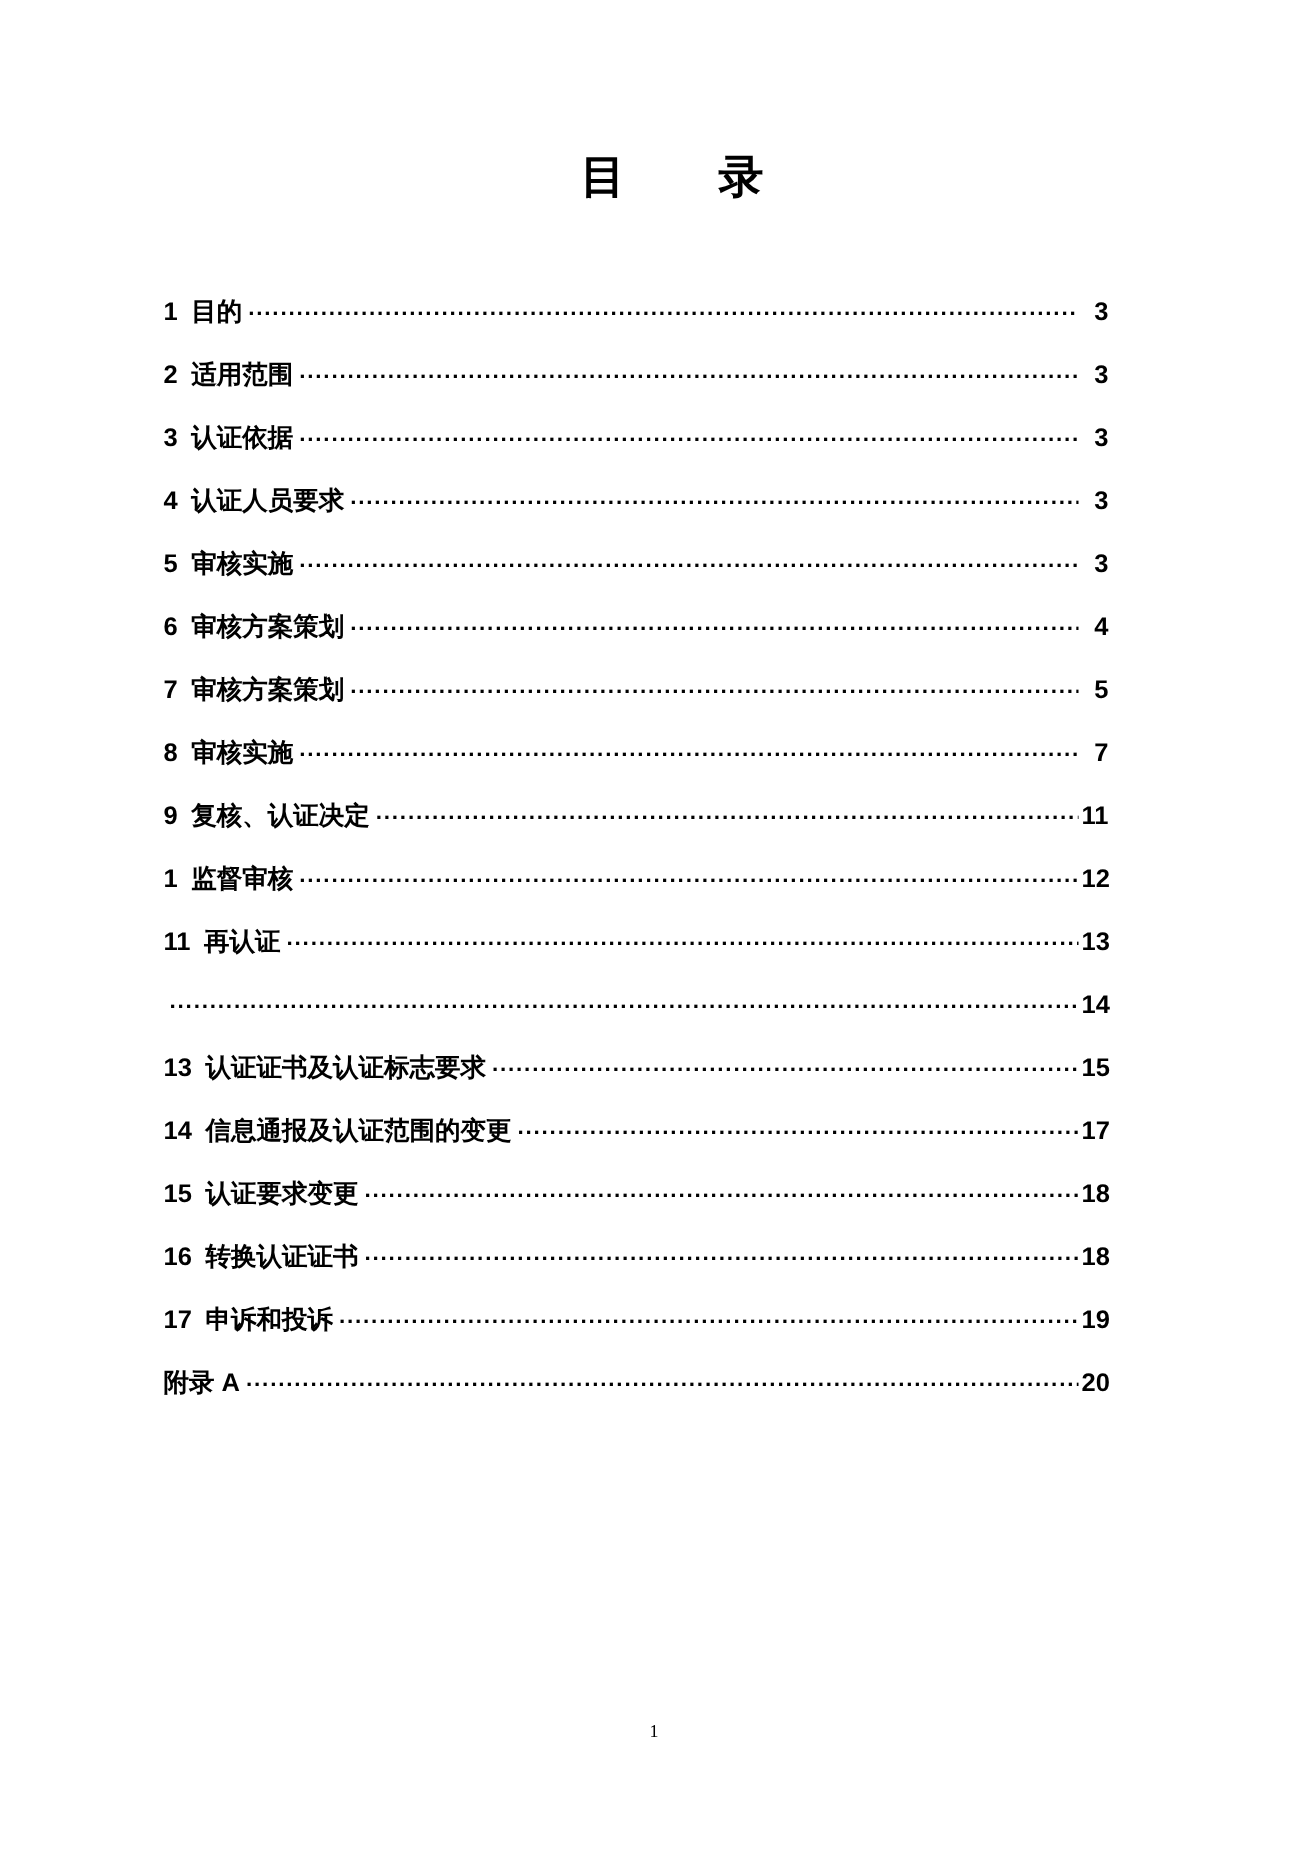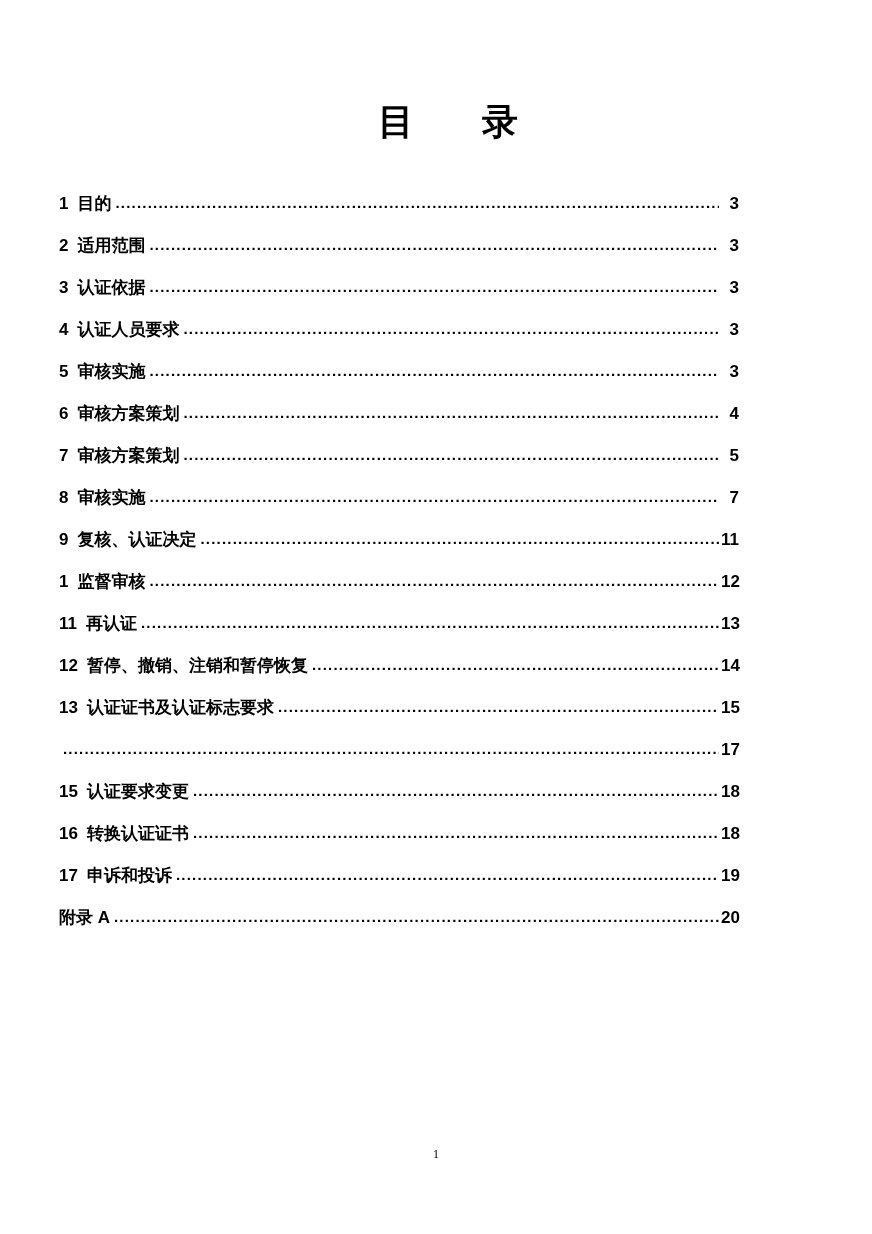--- a/index.html
+++ b/index.html
@@ -18,40 +18,40 @@
   .page {
     width: 872px;
     height: 1234px;
     position: relative;
     box-sizing: border-box;
   }
   .toc-title {
     text-align: center;
     font-family: "Liberation Sans", "DejaVu Sans", sans-serif;
     font-weight: bold;
-    font-size: 36px;
+    font-size: 30px;
     letter-spacing: 16px;
     padding-top: 98px;
     padding-left: 16px;
     margin-left: 24px;
   }
   .toc-list {
     margin: 0;
     padding: 0;
     list-style: none;
     margin-top: 48px;
   }
   .toc-entry {
     display: flex;
-    align-items: flex-start;
+    align-items: center;
     font-family: "Liberation Sans", "DejaVu Sans", sans-serif;
     font-weight: bold;
     font-size: 17px;
     line-height: 1;
-    padding: 0 133px 0 59px;
+    padding: 0 133px 0 109px;
     height: 42px;
   }
   .toc-label {
     white-space: nowrap;
     padding-bottom: 2px;
   }
   .toc-num {
     display: inline-block;
     margin-right: 9px;
   }
@@ -139,30 +139,30 @@
         <span class="toc-label"><span class="toc-num">1</span><span>监督审核</span></span>
         <span class="toc-leader">....................................................................................................................................</span>
         <span class="toc-page">12</span>
       </li>
       <li class="toc-entry">
         <span class="toc-label"><span class="toc-num">11</span><span>再认证</span></span>
         <span class="toc-leader">....................................................................................................................................</span>
         <span class="toc-page">13</span>
       </li>
       <li class="toc-entry">
-        <span class="toc-label"><span class="toc-num">12</span><span>暂停、撤销、注销和暂停恢复</span></span>
         <span class="toc-leader">....................................................................................................................................</span>
         <span class="toc-page">14</span>
       </li>
       <li class="toc-entry">
         <span class="toc-label"><span class="toc-num">13</span><span>认证证书及认证标志要求</span></span>
         <span class="toc-leader">....................................................................................................................................</span>
         <span class="toc-page">15</span>
       </li>
       <li class="toc-entry">
+        <span class="toc-label"><span class="toc-num">14</span><span>信息通报及认证范围的变更</span></span>
         <span class="toc-leader">....................................................................................................................................</span>
         <span class="toc-page">17</span>
       </li>
       <li class="toc-entry">
         <span class="toc-label"><span class="toc-num">15</span><span>认证要求变更</span></span>
         <span class="toc-leader">....................................................................................................................................</span>
         <span class="toc-page">18</span>
       </li>
       <li class="toc-entry">
         <span class="toc-label"><span class="toc-num">16</span><span>转换认证证书</span></span>

